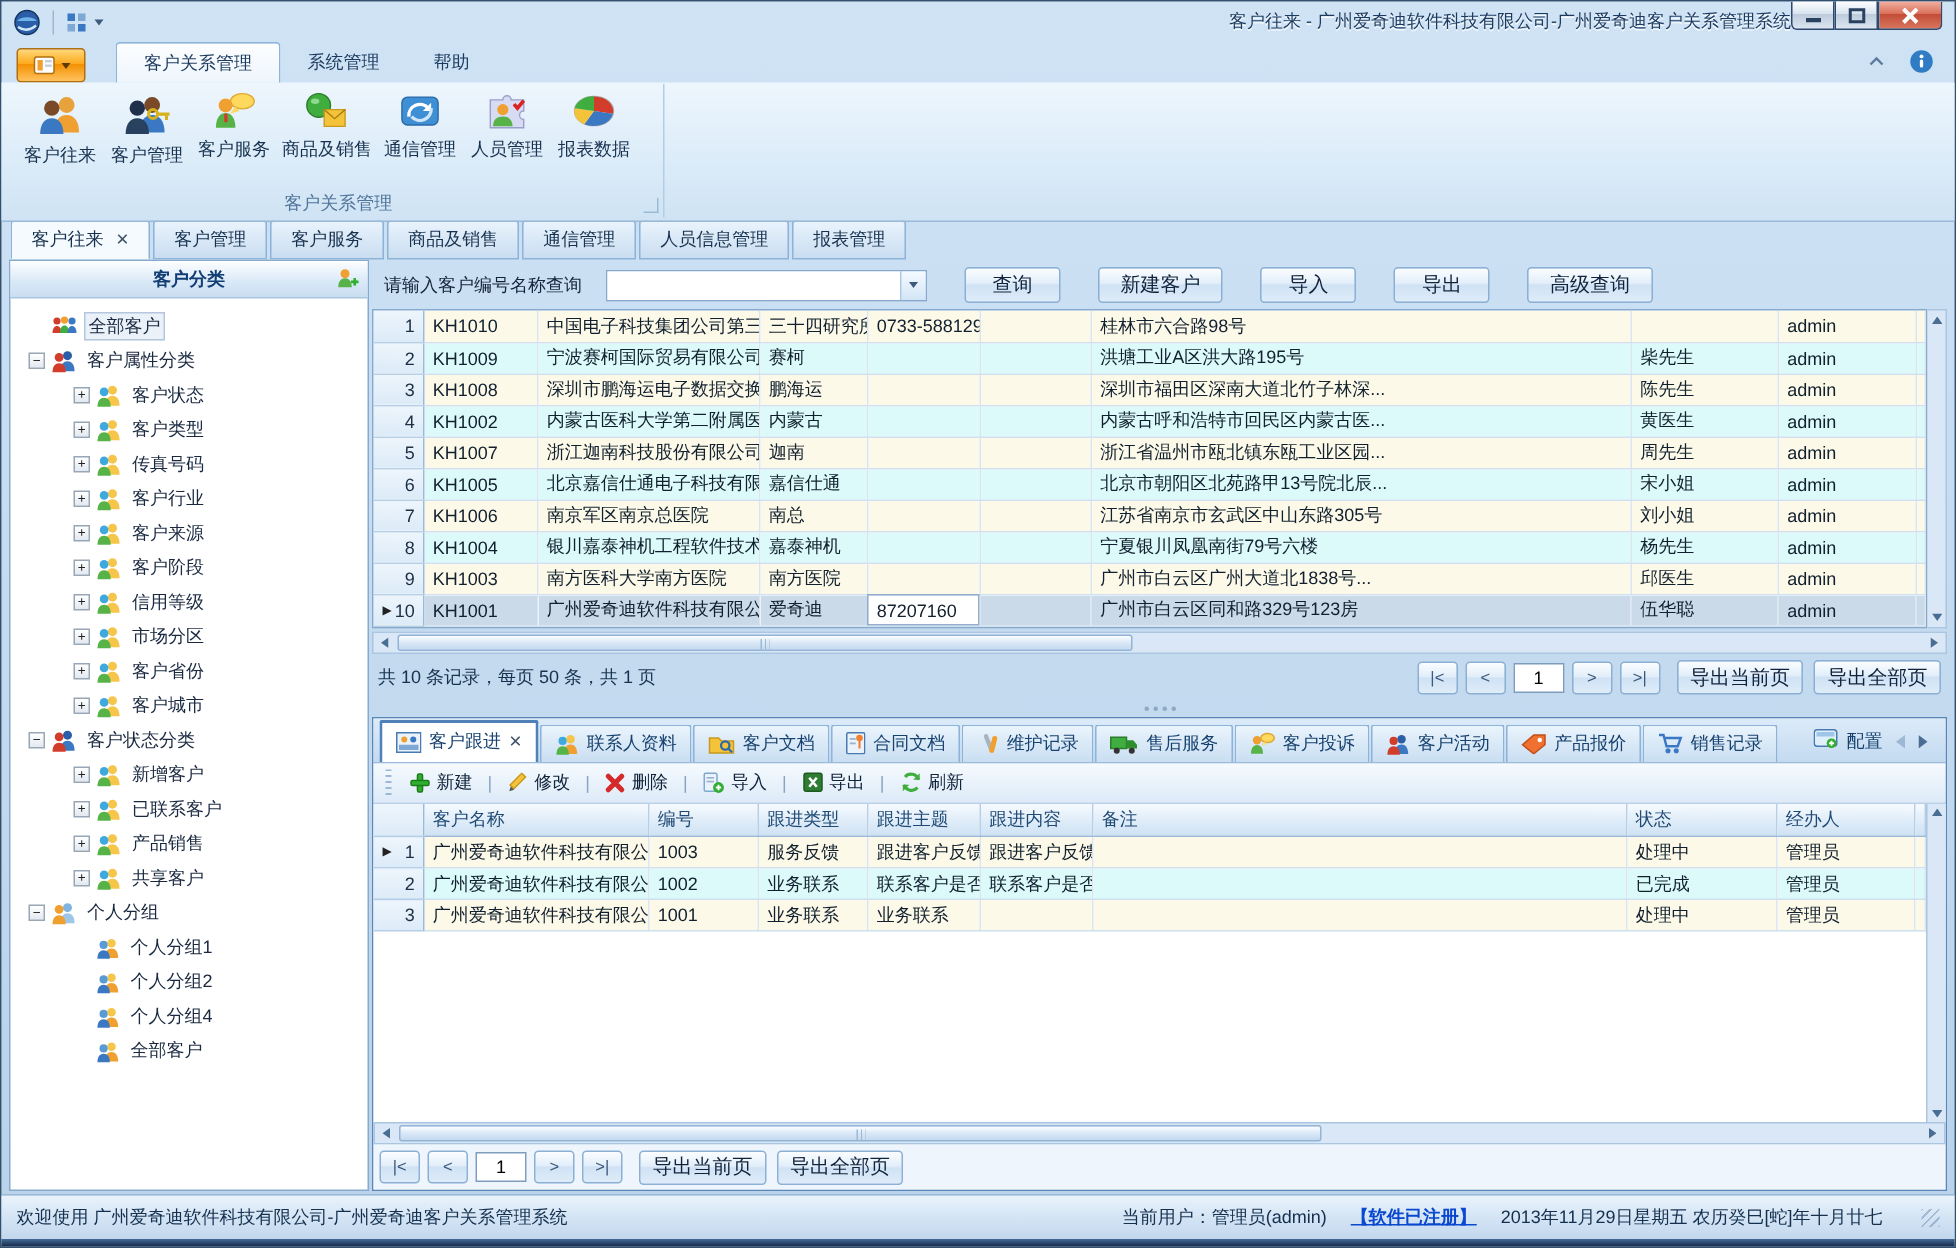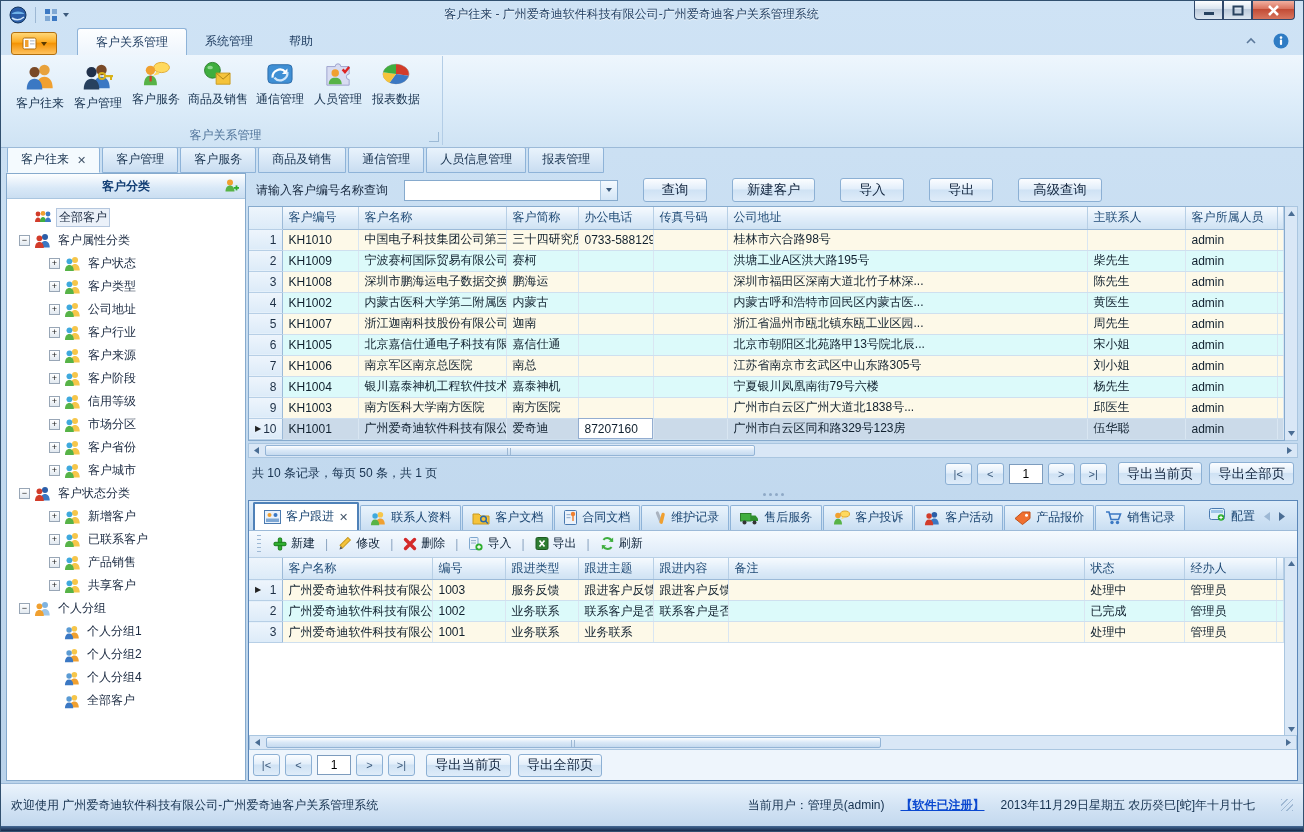--- a/index.html
+++ b/index.html
@@ -12,21 +12,21 @@
   .window {
     width:1304px; height:832px; display:flex; flex-direction:column;
     background:linear-gradient(#cfe3f5,#b9d2ea);
     border:1px solid #31506f; position:relative;
   }
   
   .titlebar { height:27px; display:flex; align-items:center; padding:0 2px 0 8px; }
   .qat { display:flex; align-items:center; gap:5px; }
   .qat-sep { width:1px; height:16px; background:#9db8d4; margin:0 3px; }
   .caret-down { width:0;height:0;border-left:3px solid transparent;border-right:3px solid transparent;border-top:4px solid #3c5a7c; }
-  .tb-title { flex:1; text-align:center; color:#1c3a5e; text-shadow:0 1px 0 rgba(255,255,255,.8); }
+  .tb-title { flex:1; text-align:right; color:#1c3a5e; text-shadow:0 1px 0 rgba(255,255,255,.8); }
   .win-controls { display:flex; align-self:flex-start; margin-right:6px; }
   .wc { width:29px; height:19px; border:1px solid #30486b; border-top:none; display:flex; align-items:center; justify-content:center;
         background:linear-gradient(#fdfeff,#d9e4ef 45%,#bccadb 46%,#dce6f0); }
   .wc-min { border-radius:0 0 0 4px; }
   .wc-close { width:43px; border-radius:0 0 4px 0;
         background:linear-gradient(#f2b0a0,#d9705b 45%,#c24b35 46%,#d8765f); }
   
   .ribbon-tabrow { height:27px; display:flex; align-items:flex-end; padding:0 10px; position:relative; }
   .app-btn { width:46px; height:23px; margin:0 20px 0 0; border:1px solid #b06f10; border-radius:3px;
       background:linear-gradient(#ffd879,#fdaa1f 45%,#f39000 46%,#ffc25e); display:flex; align-items:center; justify-content:center; gap:3px; }
@@ -118,21 +118,21 @@
   .config-link { display:flex; gap:5px; align-items:flex-start; color:#17426f; }
   .dtoolbar { height:27px; flex:none; display:flex; align-items:center; gap:7px; padding:0 8px;
       background:linear-gradient(#f5fafe,#ddeaf8); border-bottom:1px solid #b9d0e6; }
   .tgrip { width:4px; height:18px; margin-right:2px;
       background:repeating-linear-gradient(#9db8d4 0 1px,transparent 1px 4px); }
   .tool { display:flex; align-items:center; gap:4px; color:#0e2238; padding:2px 3px; border-radius:2px; }
   .tsep { color:#8aa4c0; }
   .dgrid-area { flex:1; min-height:0; background:#fff; overflow:hidden; display:flex; }
   .dgrid-inner { flex:1; min-width:0; }
   
-  .statusbar { height:43px; flex:none; margin-top:2px; border-top:1px solid #9cbad8;
+  .statusbar { height:30px; flex:none; margin-top:2px; border-top:1px solid #9cbad8;
       background:linear-gradient(#eaf3fc,#d2e3f4 55%,#c3d8ee); display:flex; align-items:center; padding:0 10px; color:#14304e; }
   .sb-left { flex:1; }
   .sb-right { display:flex; gap:16px; align-items:center; }
   .lic-link { color:#0a48d0; font-weight:bold; text-decoration:underline; }
   .grip { width:12px; height:12px; margin-left:10px; opacity:.6;
       background:repeating-linear-gradient(135deg,#7d9cbe 0 1px,transparent 1px 4px); }
   .bottom-edge { height:5px; flex:none; background:linear-gradient(#456a96,#15294a); }
   .icon { display:inline-flex; align-items:center; justify-content:center; line-height:0; flex:none; }
 </style>
 </head>
@@ -398,21 +398,21 @@
           <div class="titem" style="padding-left:40px">
             <span class="ebox">+</span>
             <span class="icon">
               <svg width="17" height="17" viewBox="0 0 17 16">
                 <circle cx="11" cy="4.6" r="3" fill="#f6c64a"></circle>
                 <path d="M6.3 15c0-4.4 2-6.6 4.7-6.6s4.7 2.2 4.7 6.6z" fill="#f6c64a"></path>
                 <circle cx="5.4" cy="5.8" r="2.9" fill="#3fa9dd"></circle>
                 <path d="M1 15.6c0-4 1.8-6 4.4-6s4.4 2 4.4 6z" fill="#57b347"></path>
               </svg>
             </span>
-            <span class="tlabel">公司地址</span>
+            <span class="tlabel">传真号码</span>
           </div>
           <div class="titem" style="padding-left:40px">
             <span class="ebox">+</span>
             <span class="icon">
               <svg width="17" height="17" viewBox="0 0 17 16">
                 <circle cx="11" cy="4.6" r="3" fill="#f6c64a"></circle>
                 <path d="M6.3 15c0-4.4 2-6.6 4.7-6.6s4.7 2.2 4.7 6.6z" fill="#f6c64a"></path>
                 <circle cx="5.4" cy="5.8" r="2.9" fill="#3fa9dd"></circle>
                 <path d="M1 15.6c0-4 1.8-6 4.4-6s4.4 2 4.4 6z" fill="#57b347"></path>
               </svg>
@@ -642,32 +642,20 @@
                 <col style="width:148px">
                 <col style="width:72px">
                 <col style="width:75px">
                 <col style="width:74px">
                 <col style="width:360px">
                 <col style="width:98px">
                 <col style="width:92px">
                 <col>
               </colgroup>
               <tbody>
-                <tr>
-                  <th class="rn"></th>
-                  <th>客户编号</th>
-                  <th>客户名称</th>
-                  <th>客户简称</th>
-                  <th>办公电话</th>
-                  <th>传真号码</th>
-                  <th>公司地址</th>
-                  <th>主联系人</th>
-                  <th>客户所属人员</th>
-                  <th></th>
-                </tr>
                 <tr class="cream">
                   <td class="rn">1</td>
                   <td class="c">KH1010</td>
                   <td class="c">中国电子科技集团公司第三十四研...</td>
                   <td class="c">三十四研究所</td>
                   <td class="c">0733-5881297</td>
                   <td class="c"></td>
                   <td class="c">桂林市六合路98号</td>
                   <td class="c"></td>
                   <td class="c">admin</td>

